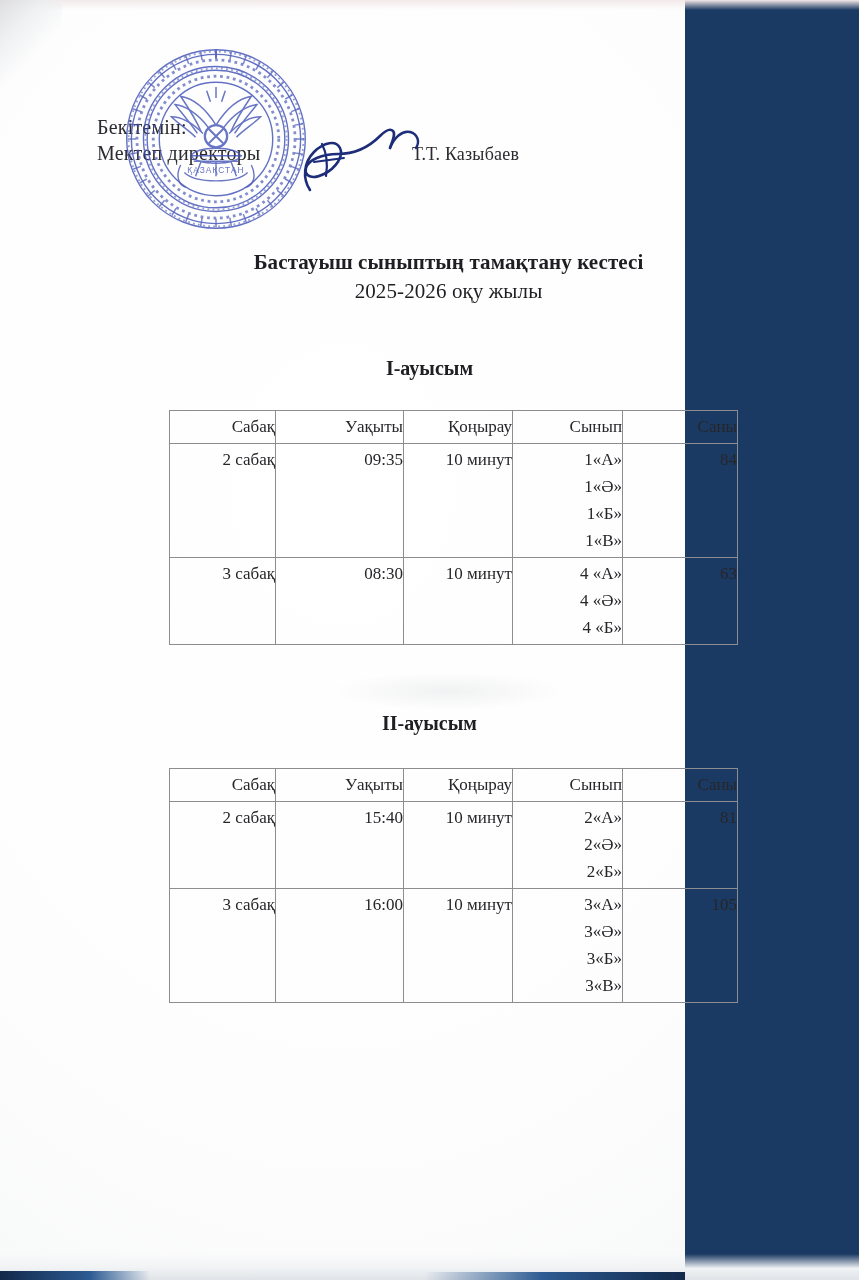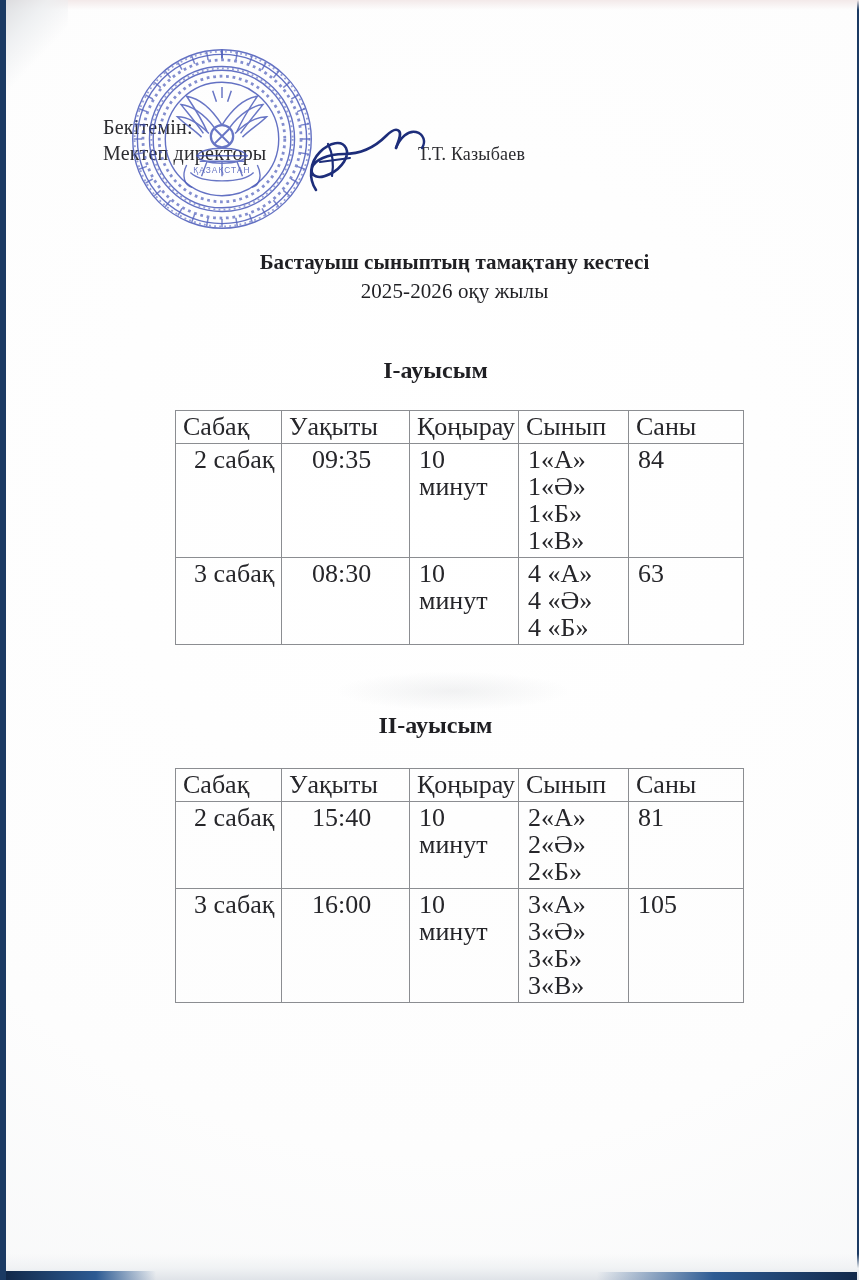--- a/index.html
+++ b/index.html
@@ -13,25 +13,24 @@
     height: 1280px;
     position: relative;
     overflow: hidden;
     font-family: "Liberation Serif", "DejaVu Serif", serif;
   }
 
   
   #paper {
     position: absolute;
     left: 0; top: 0;
-    width: 851px;
+    width: 685px;
     height: 1280px;
     background:
       radial-gradient(ellipse 130% 90% at 50% 38%, #ffffff 0%, #fdfdfd 58%, #f6f7f8 88%, #eceef0 100%);
-    margin-left: 6px;
   }
   
   #paper-edge-tl {
     position: absolute;
     left: 0; top: 0;
     width: 62px; height: 96px;
     background: linear-gradient(133deg, #d9dadd 0%, #eceef0 28%, rgba(255,255,255,0) 58%);
     opacity: .85;
   }
   #paper-edge-top {
@@ -115,21 +114,21 @@
     letter-spacing: .1px;
     padding-left: 38px;
   }
   #doc-title .l2 { font-weight: normal; }
 
   .shift-label {
     position: absolute;
     left: 0;
     width: 859px;
     text-align: center;
-    font-size: 24px;
+    font-size: 20px;
     font-weight: bold;
     color: #1f1f23;
   }
   #shift1-label { top: 357px; }
   #shift2-label { top: 712px; }
 
   
   .sched-table {
     position: absolute;
     left: 169px;
@@ -138,24 +137,24 @@
     table-layout: fixed;
     font-size: 19px;
     color: #26262a;
   }
   #table-shift1 { top: 410px; }
   #table-shift2 { top: 768px; }
 
   .sched-table td, .sched-table th {
     border: 1px solid #8b8d91;
     padding: 2px 0 3px 9px;
-    text-align: left;
+    text-align: right;
     vertical-align: top;
     font-weight: normal;
-    font-size: 26px;
+    font-size: 17px;
     line-height: 27px;
   }
   .sched-table thead th { padding-left: 7px; }
   .col-lesson  { width: 106px; }
   .col-time    { width: 128px; }
   .col-bell    { width: 109px; }
   .col-class   { width: 110px; }
   .col-count   { width: 115px; }
 
   .cell-lesson { padding-left: 18px !important; }

